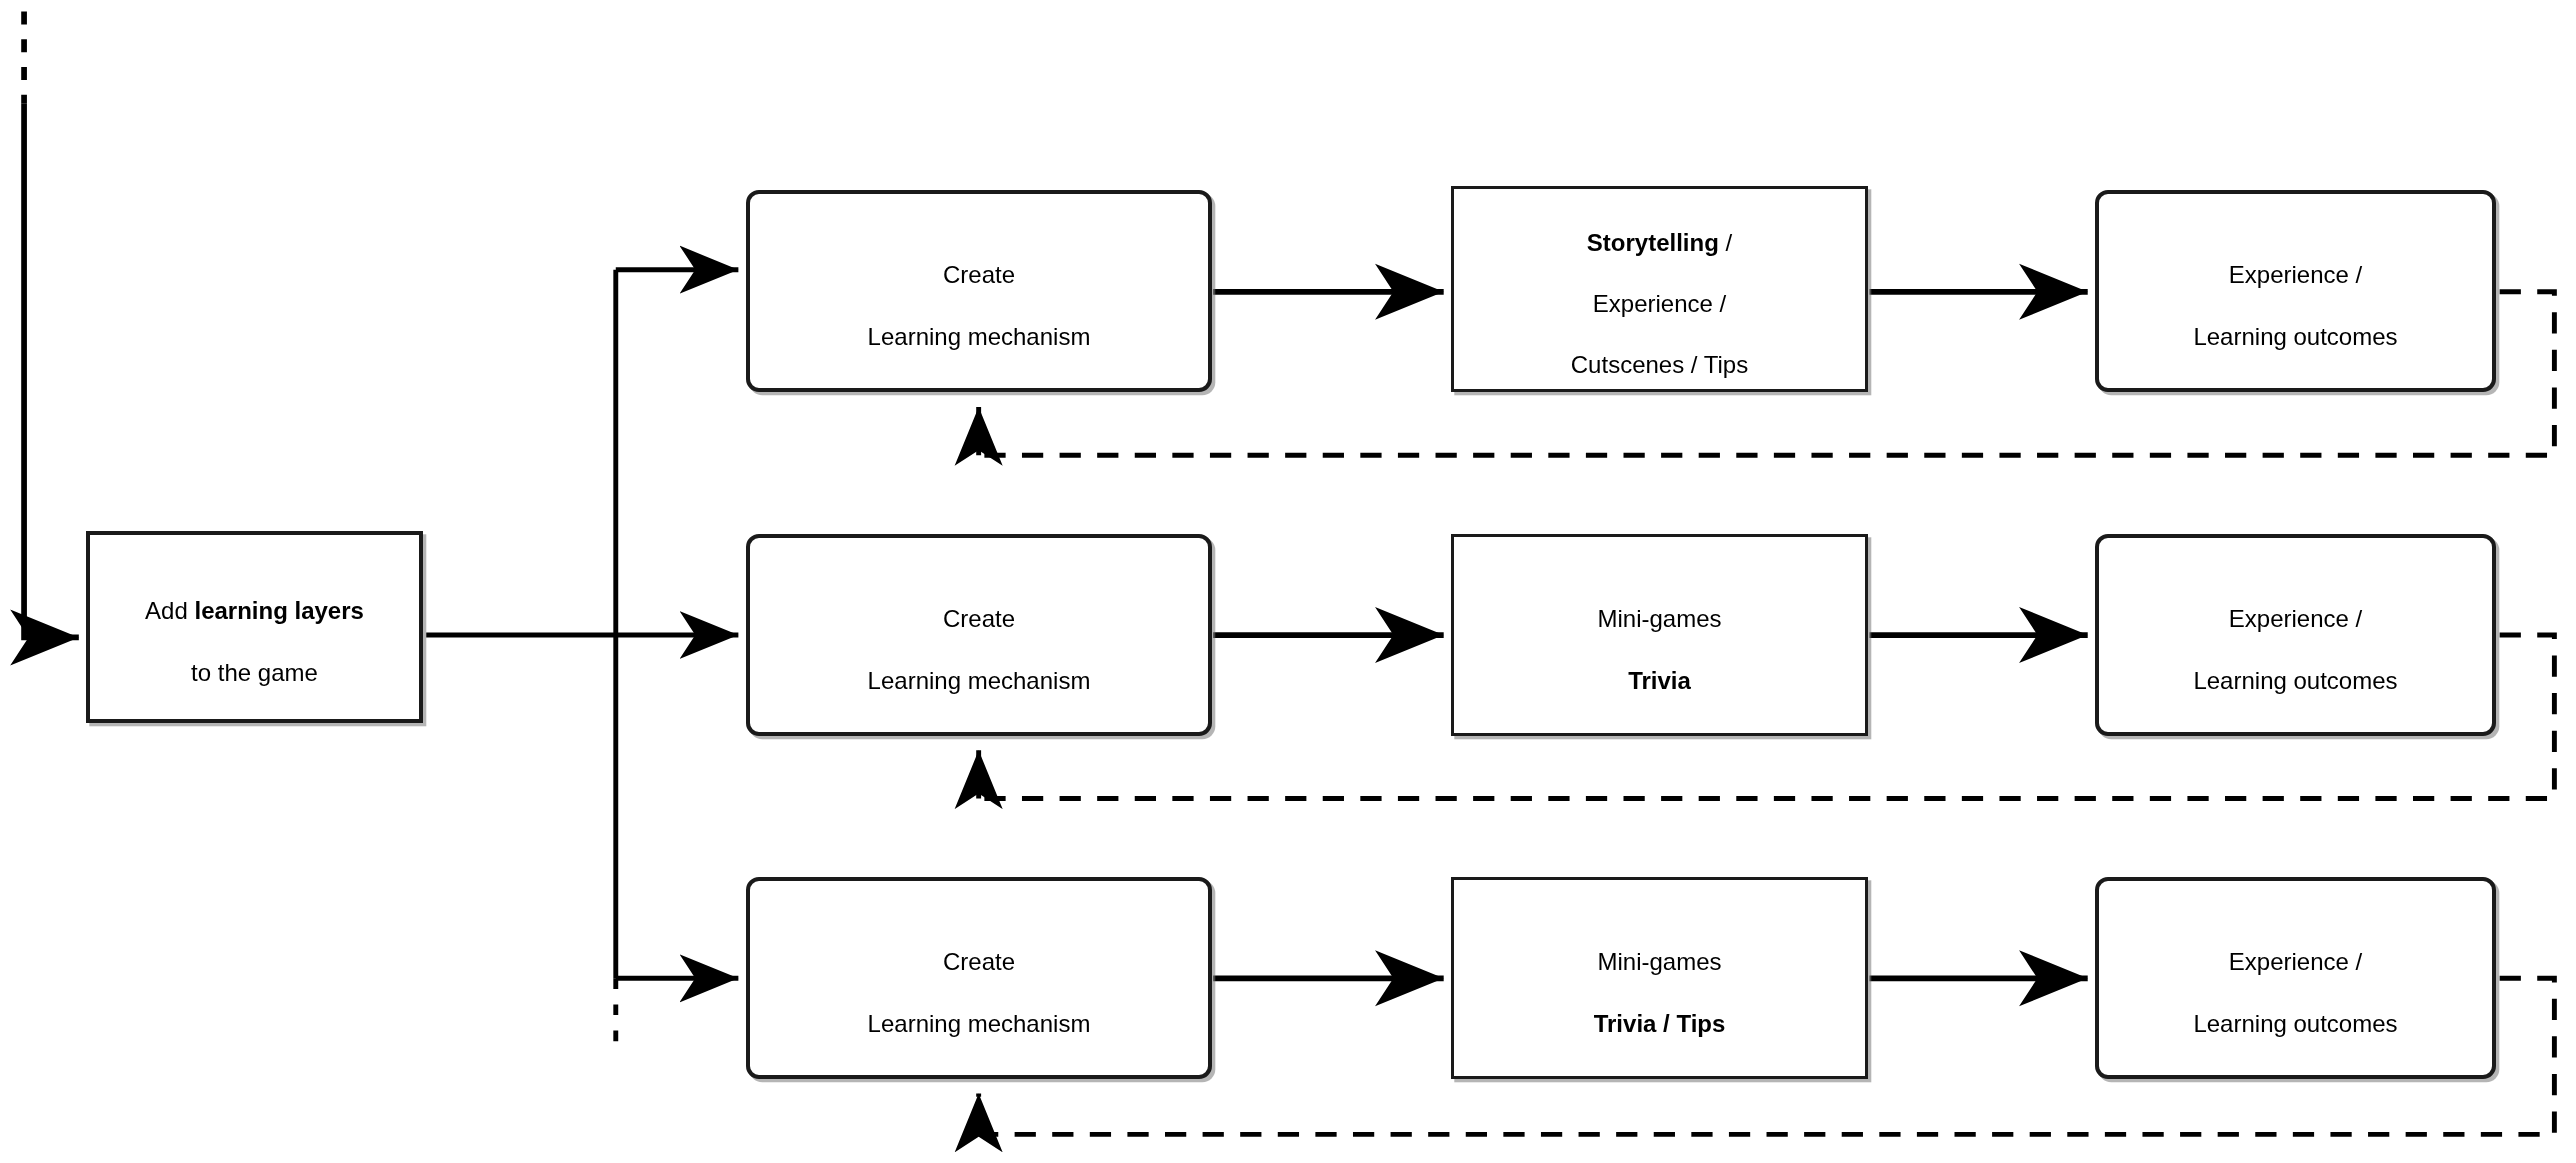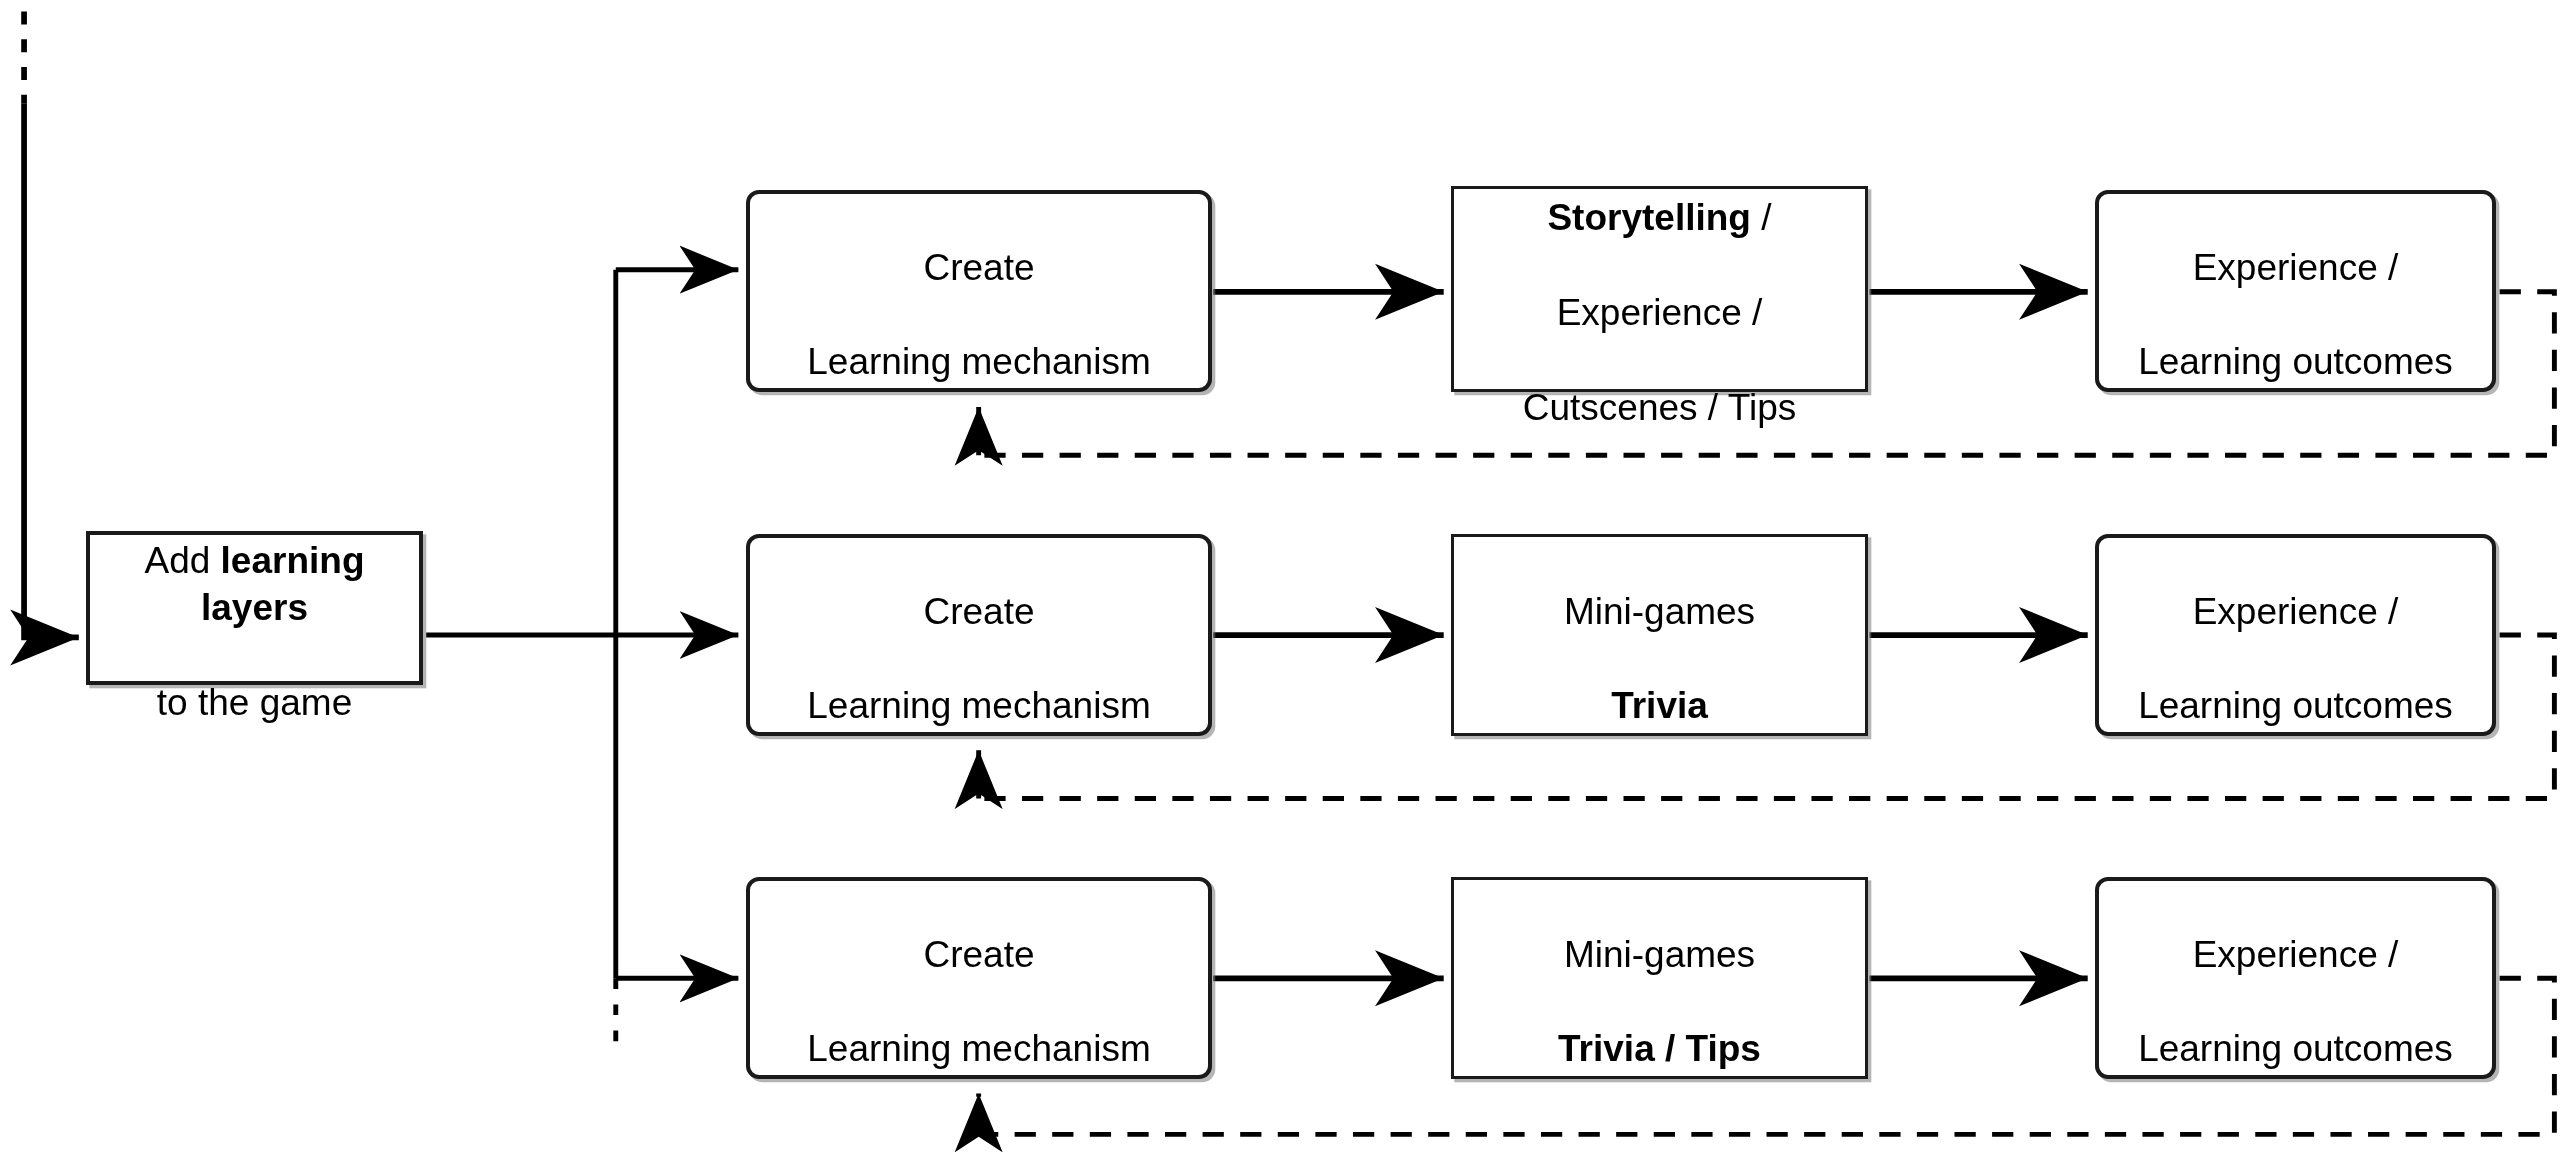--- a/index.html
+++ b/index.html
@@ -41,21 +41,21 @@
     border-radius: 13px;
   }
   .node-box.square {
     border-radius: 0;
   }
   .node-box.thin {
     border-width: 3.3px;
   }
   .node-label {
     font-family: "Liberation Sans", sans-serif;
-    font-size: 37px;
+    font-size: 24px;
     line-height: 1.28;
     color: #000000;
     padding: 0 13px;
     white-space: pre-line;
     font-weight: normal;
   }
   .node-label b {
     font-weight: bold;
   }
 </style>
@@ -124,21 +124,21 @@
     <g>
       <path d="M3058,777 L3125,777 L3125,977 L1197,977" stroke="#000000" stroke-width="6" stroke-dasharray="26 20" fill="none"></path>
       <path d="M1197,977 L1197,918" stroke="#000000" stroke-width="6" stroke-dasharray="26 20" fill="none" marker-end="url(#arrowheadup)"></path>
     </g>
     <g>
       <path d="M3058,1197 L3125,1197 L3125,1388 L1197,1388" stroke="#000000" stroke-width="6" stroke-dasharray="26 20" fill="none"></path>
       <path d="M1197,1388 L1197,1338" stroke="#000000" stroke-width="6" stroke-dasharray="26 20" fill="none" marker-end="url(#arrowheadup)"></path>
     </g>
   </svg>
 
-  <div class="node-box square" style="left:86px; top:531px; width:337px; height:154px;">
+  <div class="node-box square" style="left:86px; top:531px; width:337px; height:192px;">
     <div class="node-label">
       <span>Add </span><b>learning layers</b><br>
       <span>to the game</span>
     </div>
   </div>
 
   <div class="node-box rounded" style="left:746px; top:190px; width:466px; height:202px;">
     <div class="node-label">
       <span>Create</span><br>
       <span>Learning mechanism</span>

